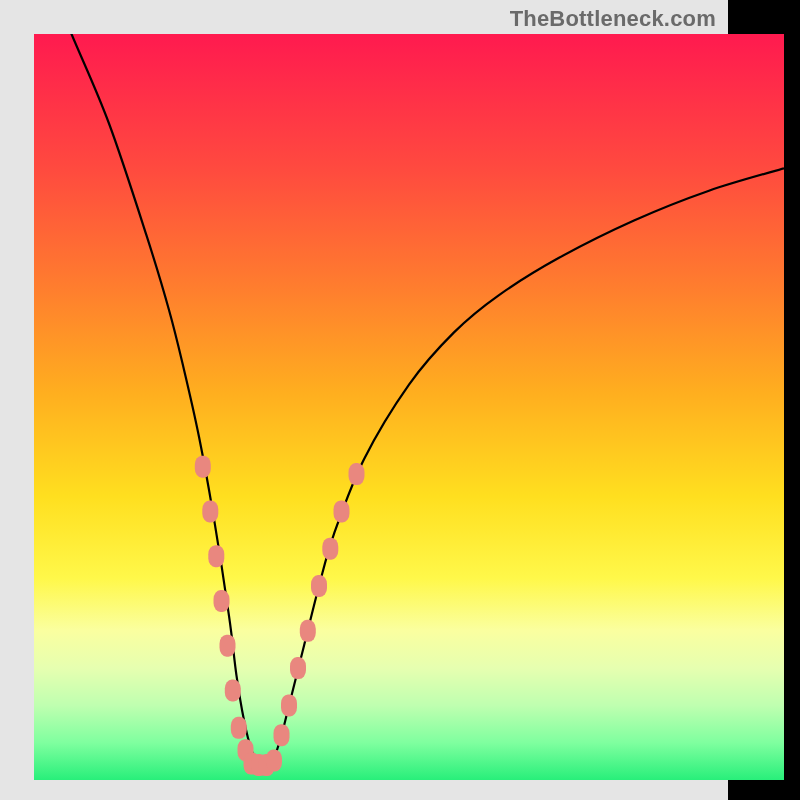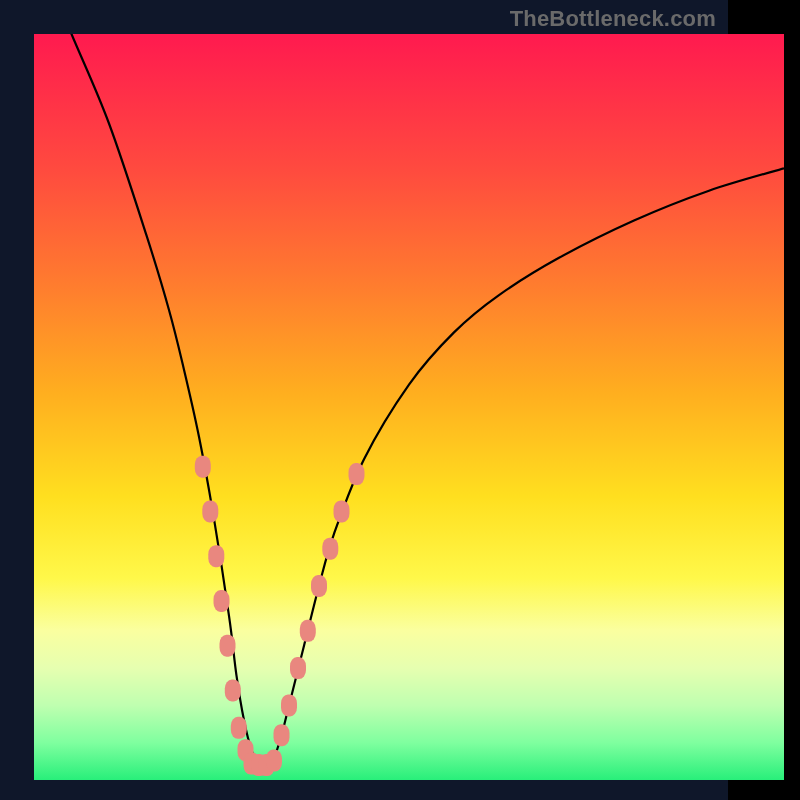--- a/index.html
+++ b/index.html
@@ -9,21 +9,21 @@
     height: 800px;
     overflow: hidden;
     background: #000;
   }
   .frame {
     position: absolute;
     left: 0;
     top: 0;
     width: 728px;
     height: 800px;
-    background: #0f172a;
+    background: #e5e5e5;
   }
   .plot {
     position: absolute;
     left: 34px;
     top: 34px;
     width: 750px;
     height: 746px;
     background: linear-gradient(
       to bottom,
       #ff1a4f 0%,

